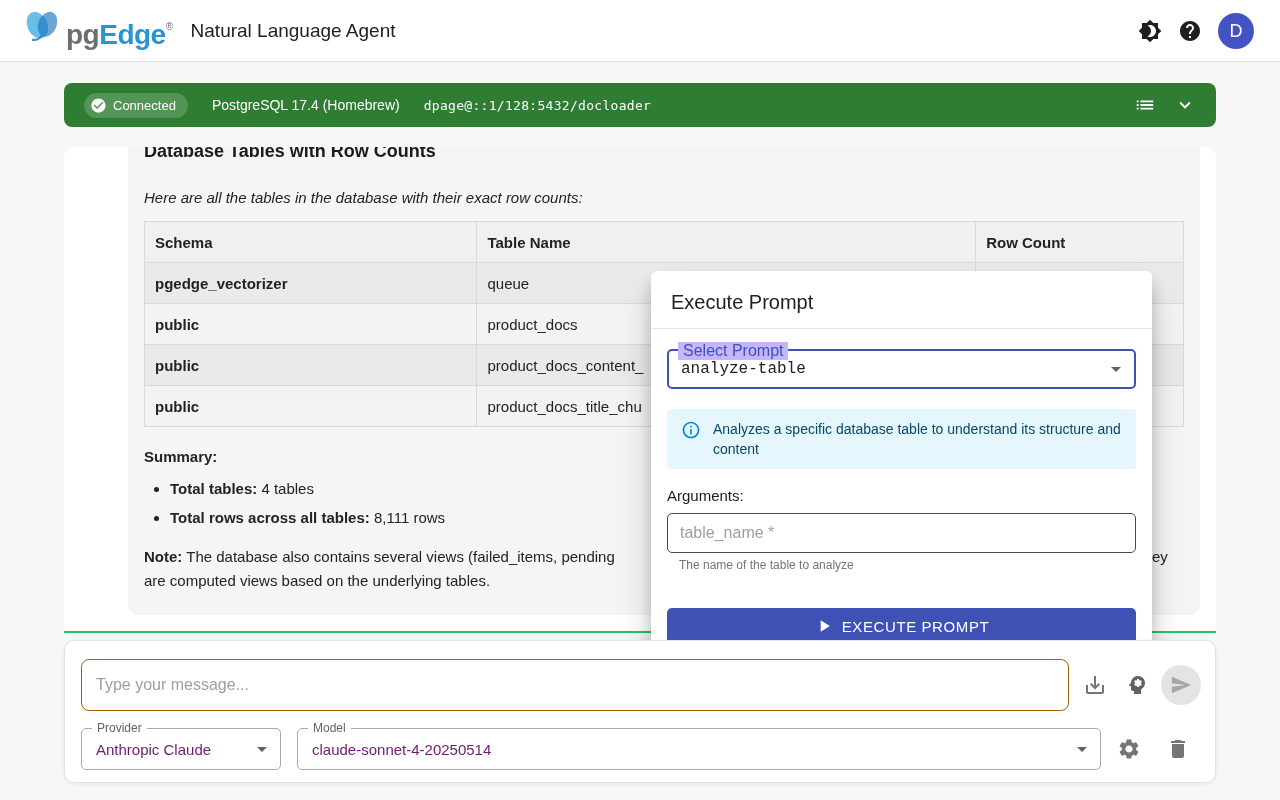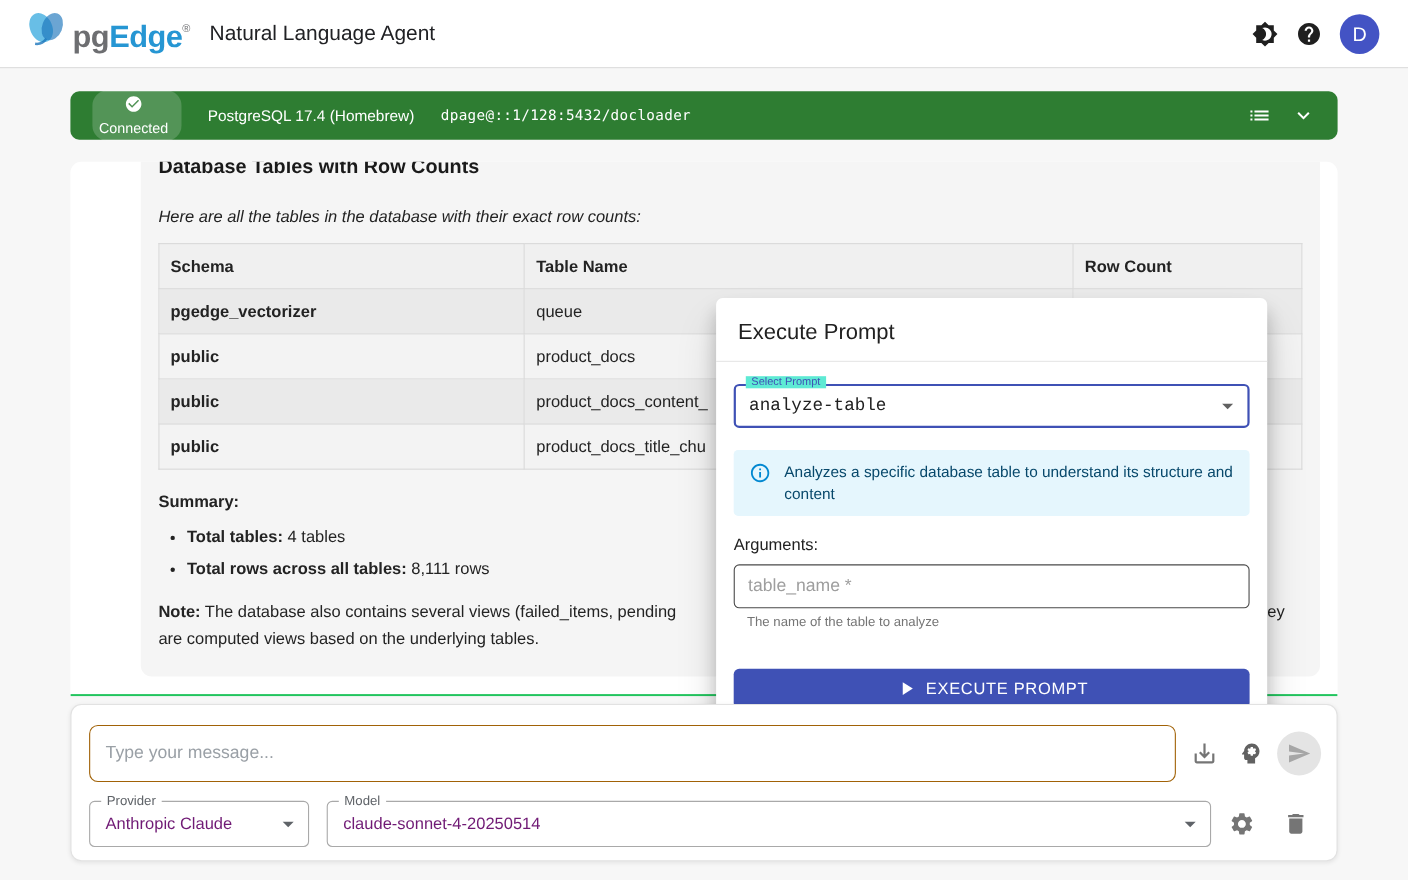--- a/index.html
+++ b/index.html
@@ -30,21 +30,21 @@
     margin:0 26px 0 8px; cursor:pointer;
   }
 
   
   .connbar {
     position:absolute; left:64px; top:83px; width:1152px; height:44px;
     background:#2e7d32; border-radius:8px; display:flex; align-items:center; color:#fff;
   }
   .chip {
     margin-left:20px; display:flex; align-items:center; gap:6px;
-    background:rgba(255,255,255,0.18); border-radius:14px; padding:4px 12px 4px 6px; font-size:13px;flex-direction:column;
+    background:rgba(255,255,255,0.18); border-radius:14px; padding:4px 12px 4px 6px; font-size:13px;
   }
   .chip svg { width:17px; height:17px; fill:#ffffff; }
   .conn-server { margin-left:24px; font-size:14px; }
   .conn-dsn { margin-left:24px; font-family:"DejaVu Sans Mono", monospace; font-size:13px; letter-spacing:0.3px; }
   .connbar-actions { margin-left:auto; margin-right:20px; display:flex; align-items:center; gap:18px; }
   .connbar-actions svg { width:22px; height:22px; fill:#ffffff; display:block; cursor:pointer; }
 
   
   .main-card {
     position:absolute; left:64px; top:147px; width:1152px; height:486px;
@@ -78,22 +78,22 @@
     background:#ffffff; border-radius:6px;
     box-shadow:0 11px 15px rgba(0,0,0,0.2), 0 24px 38px rgba(0,0,0,0.14);
   }
   .dialog-title { padding:20px 20px 14px; font-size:20px; font-weight:500; color:#212121; border-bottom:1px solid #e6e6e6; }
   .dialog-body { padding:20px 16px 16px; }
   .mui-select {
     position:relative; height:40px; border:2px solid #3f51b5; border-radius:5px;
     display:flex; align-items:center; cursor:pointer; background:#fff;
   }
   .mui-select .flabel {
-    position:absolute; top:-9px; left:9px; background:#5eead4; padding:0 5px;
-    font-size:10px; color:#3f51b5;
+    position:absolute; top:-9px; left:9px; background:#c4b5fd; padding:0 5px;
+    font-size:16px; color:#3f51b5;
   }
   .mui-select .value { padding-left:12px; font-size:16px; color:#212121;font-family:Liberation Mono, monospace; }
   .sel-arrow { margin-left:auto; margin-right:6px; }
   .sel-arrow svg { width:24px; height:24px; fill:#616161; display:block; }
   .alert {
     margin-top:20px; background:#e5f6fd; border-radius:4px; padding:10px 14px;
     display:flex; gap:12px; align-items:flex-start;
     color:#07486b; font-size:14px; line-height:20px;
   }
   .alert svg { width:20px; height:20px; fill:#0288d1; flex:none; margin-top:1px; }

